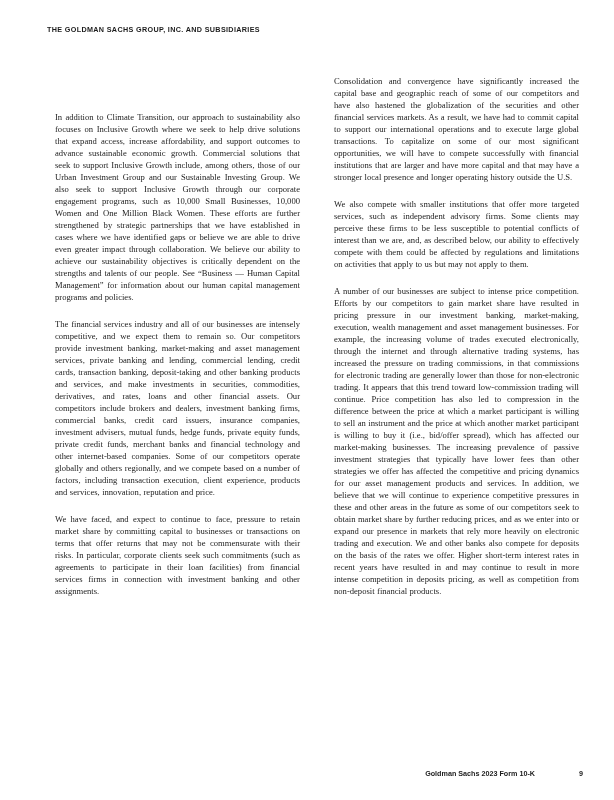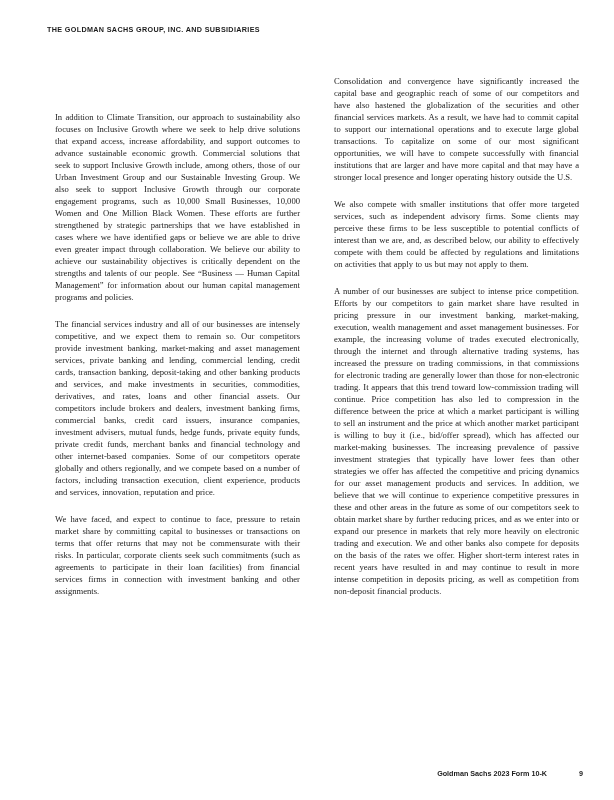--- a/index.html
+++ b/index.html
@@ -49,21 +49,21 @@
     line-height: 12px;
     margin: 12px 0 6px 0;
     color: #1c1c1c;
   }
   .footer {
     position: absolute;
     right: 31px;
     bottom: 22px;
     display: flex;
     align-items: flex-end;
-    gap: 24px;
+    gap: 36px;
     font-family: "Liberation Sans", sans-serif;
     font-weight: bold;
     font-size: 7.2px;
     color: #1c1c1c;
   }
 </style>
 </head>
 <body>
 
 <div class="page">

